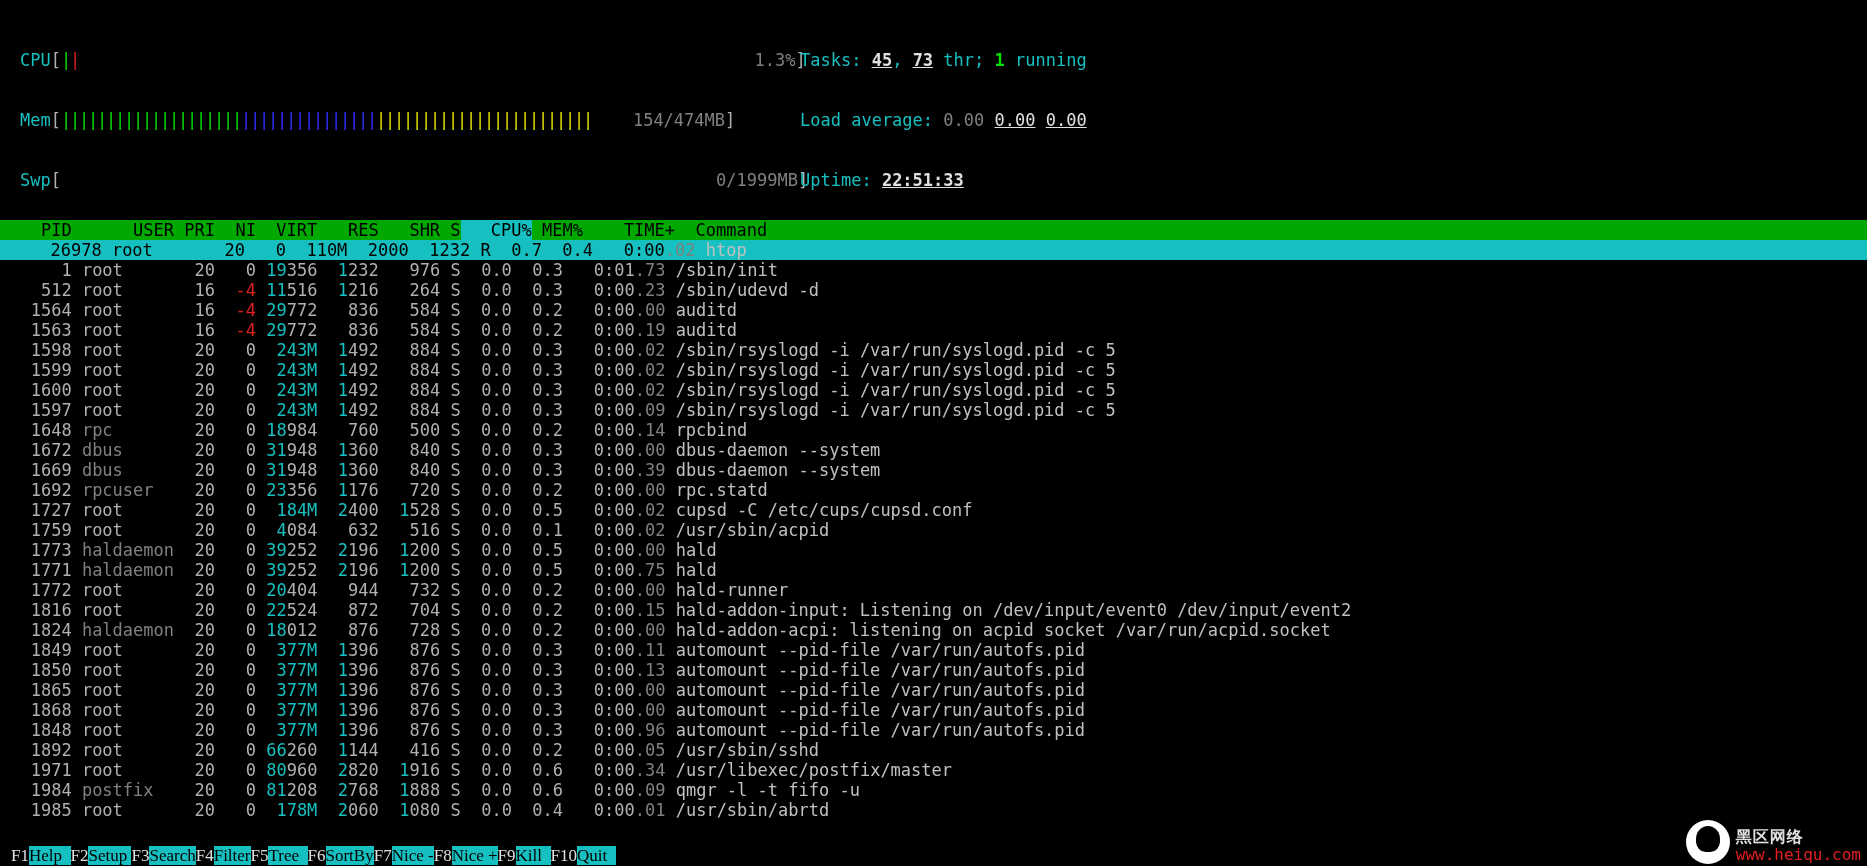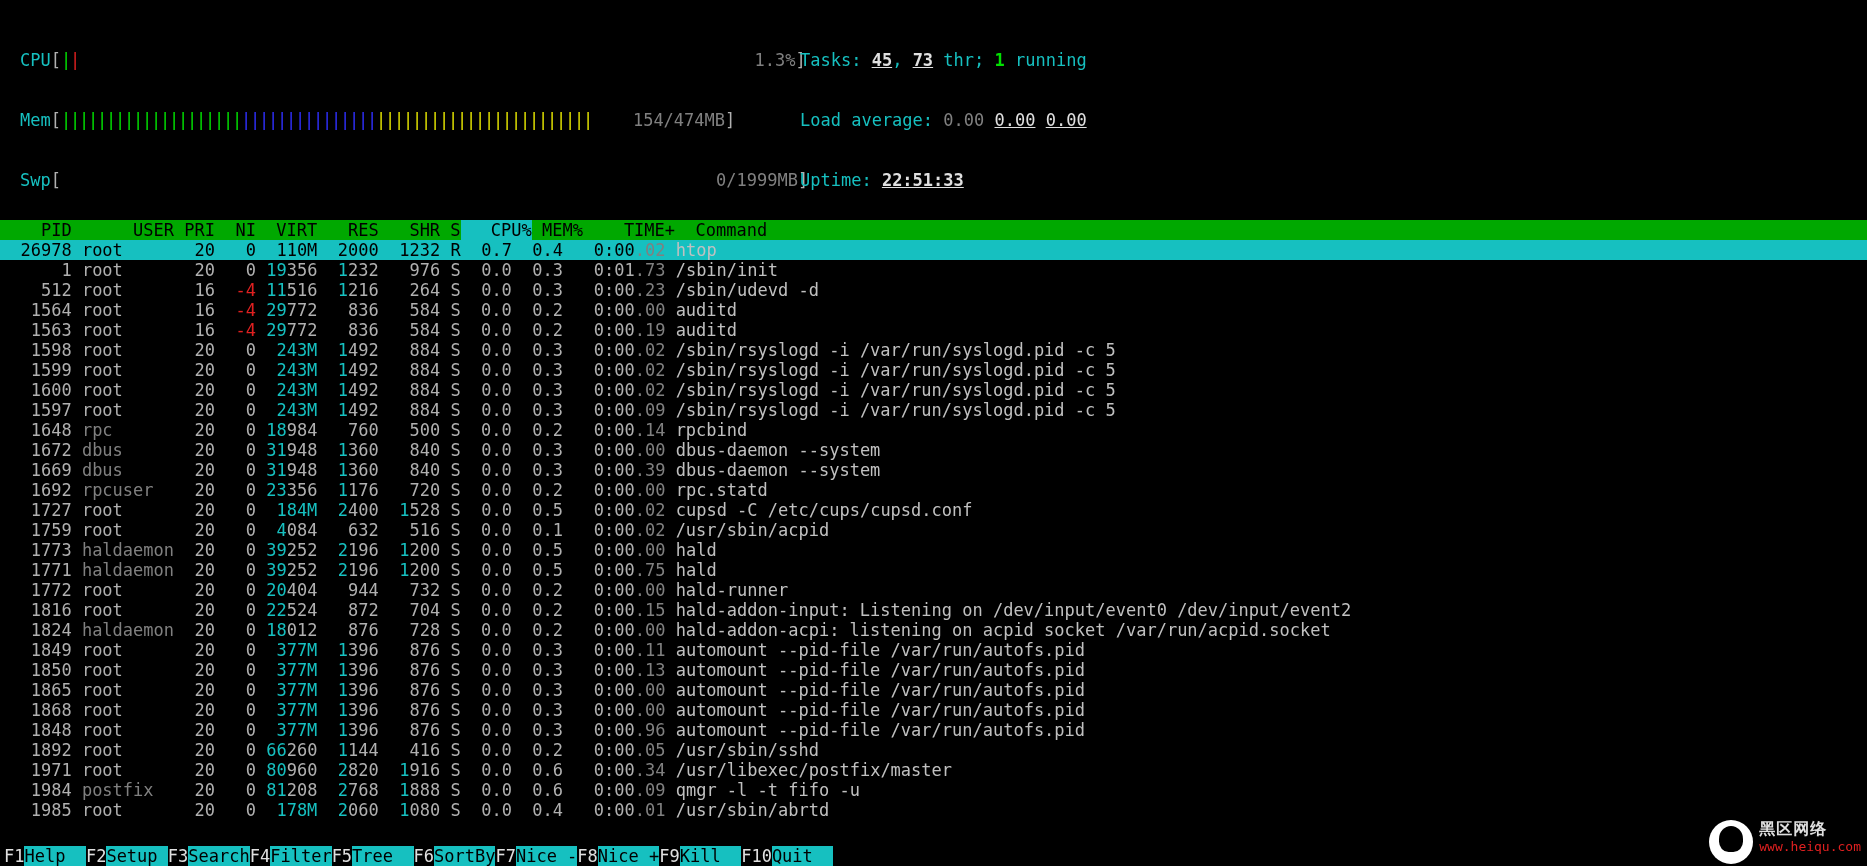--- a/index.html
+++ b/index.html
@@ -35,53 +35,53 @@
     background: #00a800;
     color: #000;
     white-space: pre;
     height: 20px;
     margin-top: 10px;
   }
   #colhead .sort { background: #16c0c0; color:#000;padding-left:20px; }
 
   #rows { white-space: pre; }
   .prow { height: 20px; color:#b0b0b0; cursor:pointer; }
-  .prow.sel { background:#16c0c0; color:#000; }
+  .prow.sel { background:#16c0c0; color:#000;padding-left:30px; }
   .prow.sel .cyan, .prow.sel .gray, .prow.sel .darkcyan, .prow.sel .white, .prow.sel .green, .prow.sel .red { color:#000; }
   .prow .cmd { color:#c0c0c0; }
   .prow .ni-neg { color:#e02020; }
   .prow .time-frac { color:#808080; }
 
   #footer {
-    position:absolute; bottom:0; left:4px; right:0;
-    height:20px; white-space:pre; color:#b0b0b0;
+    position:absolute; bottom:0; left:11px; right:0;
+    height:20px; white-space:pre; color:#b0b0b0;font-family:Liberation Serif, serif;
   }
   #footer .fkey { color:#e0e0e0; }
   #footer .flabel { background:#16c0c0; color:#000; }
 
   #watermark {
     position:absolute; bottom:2px; right:6px;
-    display:flex; align-items:flex-start; gap:6px;
+    display:flex; align-items:flex-end; gap:6px;
     pointer-events:none;
   }
   #watermark .penguin {
     width:44px; height:44px; background:#fff; border-radius:50%;
     position:relative;
   }
   #watermark .penguin::before{
     content:""; position:absolute; top:6px; left:10px;
     width:24px; height:26px; background:#000; border-radius:50% 50% 40% 40%;
   }
   #watermark .penguin::after{
     content:""; position:absolute; bottom:4px; left:8px;
     width:28px; height:10px; border-radius:50%;
   }
   #watermark .wm-text { display:flex; flex-direction:column; font-size:16px; line-height:18px; }
   #watermark .wm1 { color:#e0e0e0; font-weight:bold; letter-spacing:1px; }
-  #watermark .wm2 { color:#e02020; font-size:13px; }
+  #watermark .wm2 { color:#e02020; font-size:16px; }
 </style>
 </head>
 <body>
 
 <div id="header">
   <div class="row"><span class="meter-label">CPU</span><span class="brkt">[</span><span id="cpu-bar" class="bar"><span class="green">|</span><span class="red">|</span></span><span class="meter-val" id="cpu-val">                                                                  1.3%</span><span class="brkt">]</span><span id="stats-tasks" style="position:absolute; left:800px;"><span class="cyan">Tasks: </span><span class="white"><b>45</b></span><span class="cyan">, </span><span class="white"><b>73</b></span><span class="cyan"> thr; </span><span class="green"><b>1</b></span><span class="cyan"> running</span></span></div>
   <div class="row"><span class="meter-label">Mem</span><span class="brkt">[</span><span id="mem-bar" class="bar"><span class="green">|</span><span class="green">|</span><span class="green">|</span><span class="green">|</span><span class="green">|</span><span class="green">|</span><span class="green">|</span><span class="green">|</span><span class="green">|</span><span class="green">|</span><span class="green">|</span><span class="green">|</span><span class="green">|</span><span class="green">|</span><span class="green">|</span><span class="green">|</span><span class="green">|</span><span class="green">|</span><span class="green">|</span><span class="green">|</span><span class="blue">|</span><span class="blue">|</span><span class="blue">|</span><span class="blue">|</span><span class="blue">|</span><span class="blue">|</span><span class="blue">|</span><span class="blue">|</span><span class="blue">|</span><span class="blue">|</span><span class="blue">|</span><span class="blue">|</span><span class="blue">|</span><span class="blue">|</span><span class="blue">|</span><span class="yellow">|</span><span class="yellow">|</span><span class="yellow">|</span><span class="yellow">|</span><span class="yellow">|</span><span class="yellow">|</span><span class="yellow">|</span><span class="yellow">|</span><span class="yellow">|</span><span class="yellow">|</span><span class="yellow">|</span><span class="yellow">|</span><span class="yellow">|</span><span class="yellow">|</span><span class="yellow">|</span><span class="yellow">|</span><span class="yellow">|</span><span class="yellow">|</span><span class="yellow">|</span><span class="yellow">|</span><span class="yellow">|</span><span class="yellow">|</span><span class="yellow">|</span><span class="yellow">|</span></span><span class="meter-val" id="mem-val">    154/474MB</span><span class="brkt">]</span><span id="stats-load" style="position:absolute; left:800px;"><span class="cyan">Load average: </span><span class="gray">0.00</span> <span class="white">0.00</span> <span class="white">0.00</span></span></div>
   <div class="row"><span class="meter-label">Swp</span><span class="brkt">[</span><span id="swp-bar" class="bar"></span><span class="meter-val" id="swp-val">                                                                0/1999MB</span><span class="brkt">]</span><span id="stats-uptime" style="position:absolute; left:800px;"><span class="cyan">Uptime: </span><span class="white"><b>22:51:33</b></span></span></div>
 </div>
 

